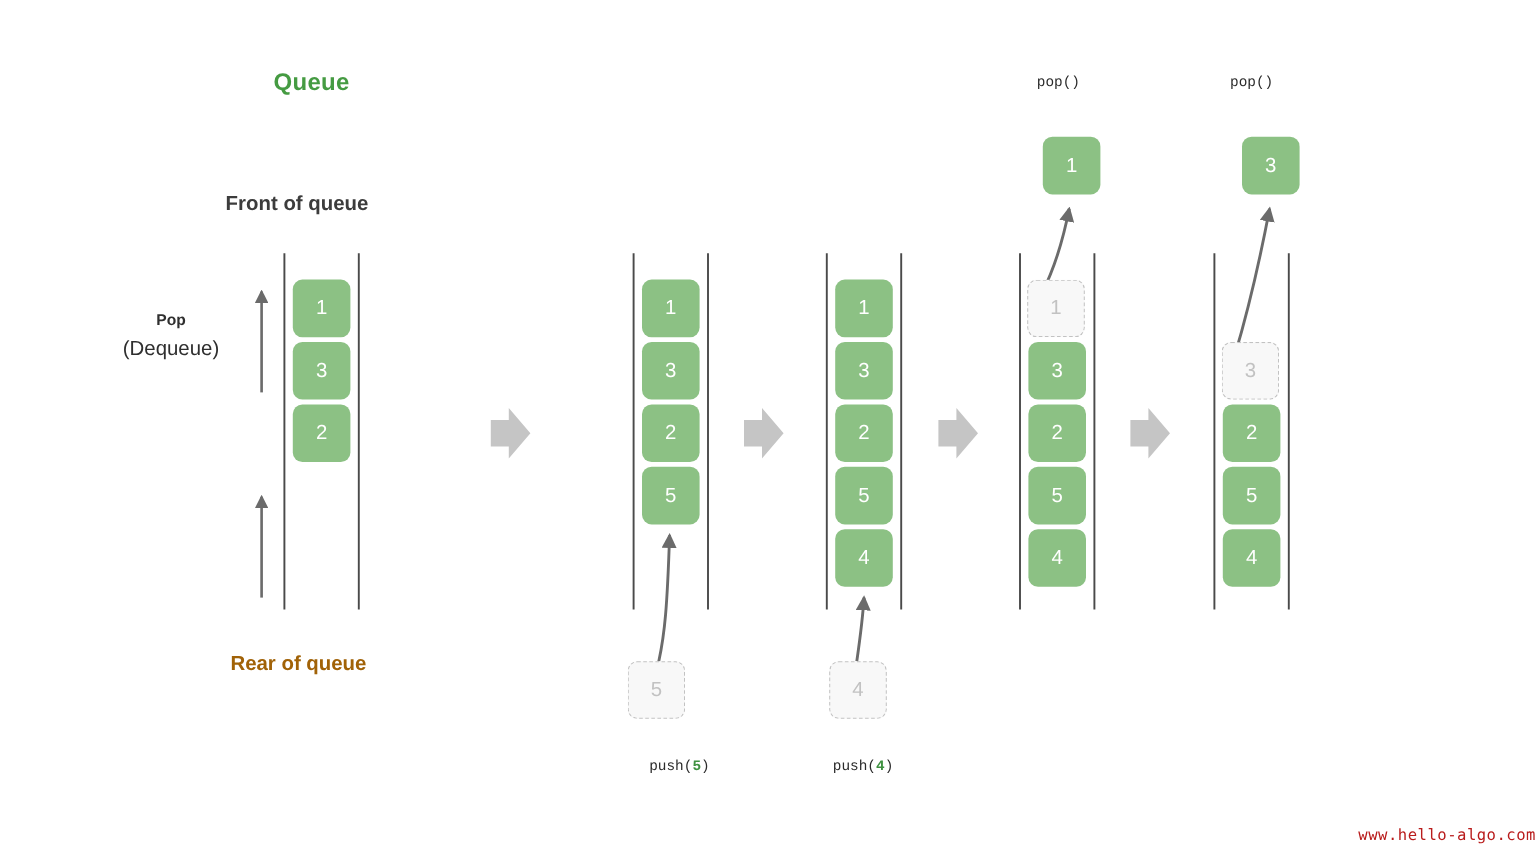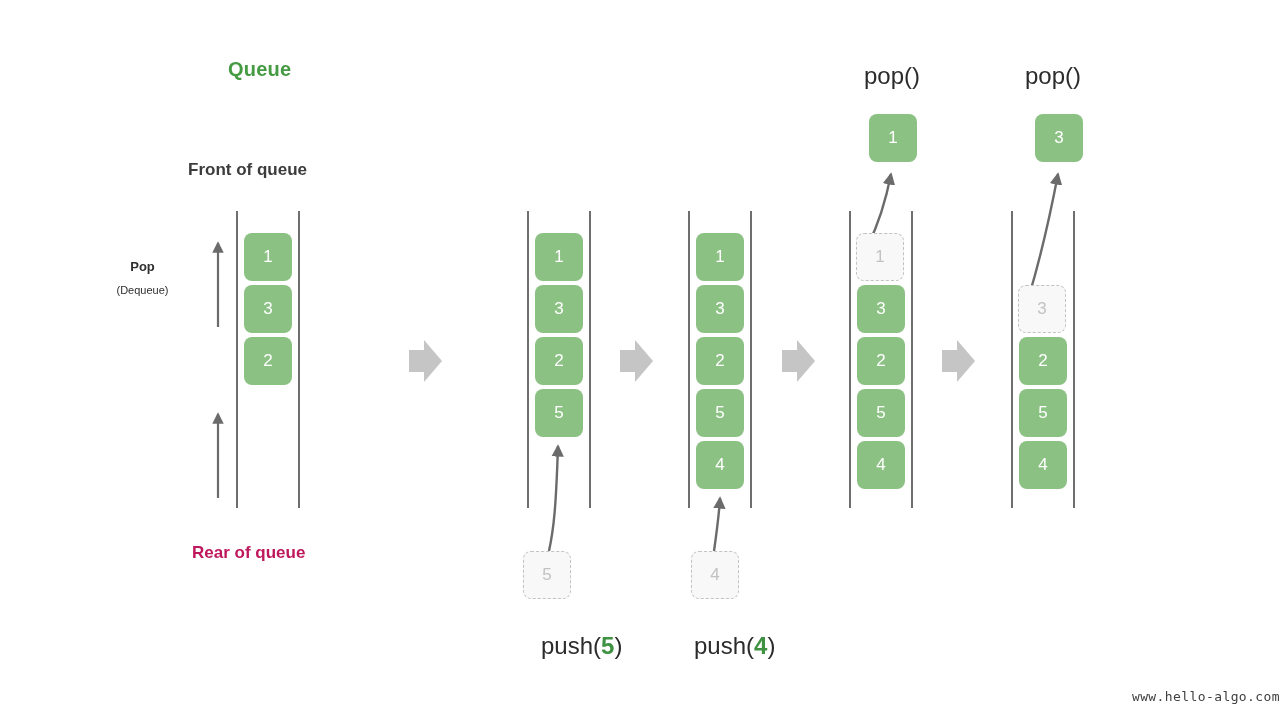--- a/index.html
+++ b/index.html
@@ -40,33 +40,33 @@
     font-size: 17px;
     font-weight: bold;
     color: #3c3c3c;
     white-space: nowrap;
   }
   .label-rear {
     position: absolute;
     left: 192px; top: 543px;
     font-size: 17px;
     font-weight: bold;
-    color: #be185d;
+    color: #a16207;
     white-space: nowrap;
   }
   .op-group { position: absolute; text-align: center; }
   .op-main {
     font-size: 13px;
     font-weight: bold;
     color: #2f2f2f;
     line-height: 23px;
     white-space: nowrap;
   }
   .op-sub {
-    font-size: 11px;
+    font-size: 17px;
     font-weight: normal;
     color: #2f2f2f;
     line-height: 25px;
     white-space: nowrap;
   }
   #op-pop  { left: 60px; top: 255px; width: 165px; }
   #op-push { left: 60px; top: 425px; width: 165px; }
 
   
   .cell {
@@ -84,34 +84,34 @@
   }
   .cell.ghost {
     background: #f8f8f8;
     color: #c2c2c2;
     border: 1.6px dashed #c2c2c2;
   }
 
   
   .code-caption {
     position: absolute;
-    font-family: Liberation Sans, sans-serif;
-    font-size: 24px;
+    font-family: Liberation Mono, monospace;
+    font-size: 12px;
     color: #2b2b2b;
     white-space: nowrap;
   }
   .code-caption .num { color: #3f9241; font-weight: bold; }
 
   
   .watermark {
     position: absolute;
     right: 24px; bottom: 16px;
     font-family: "DejaVu Sans Mono", "Liberation Mono", monospace;
     font-size: 13px;
-    color: #404040;
+    color: #b91c1c;
     letter-spacing: .4px;
     white-space: nowrap;
   }
 
   svg.overlay {
     position: absolute;
     left: 0; top: 0;
     width: 1280px;
     height: 720px;
     pointer-events: none;

